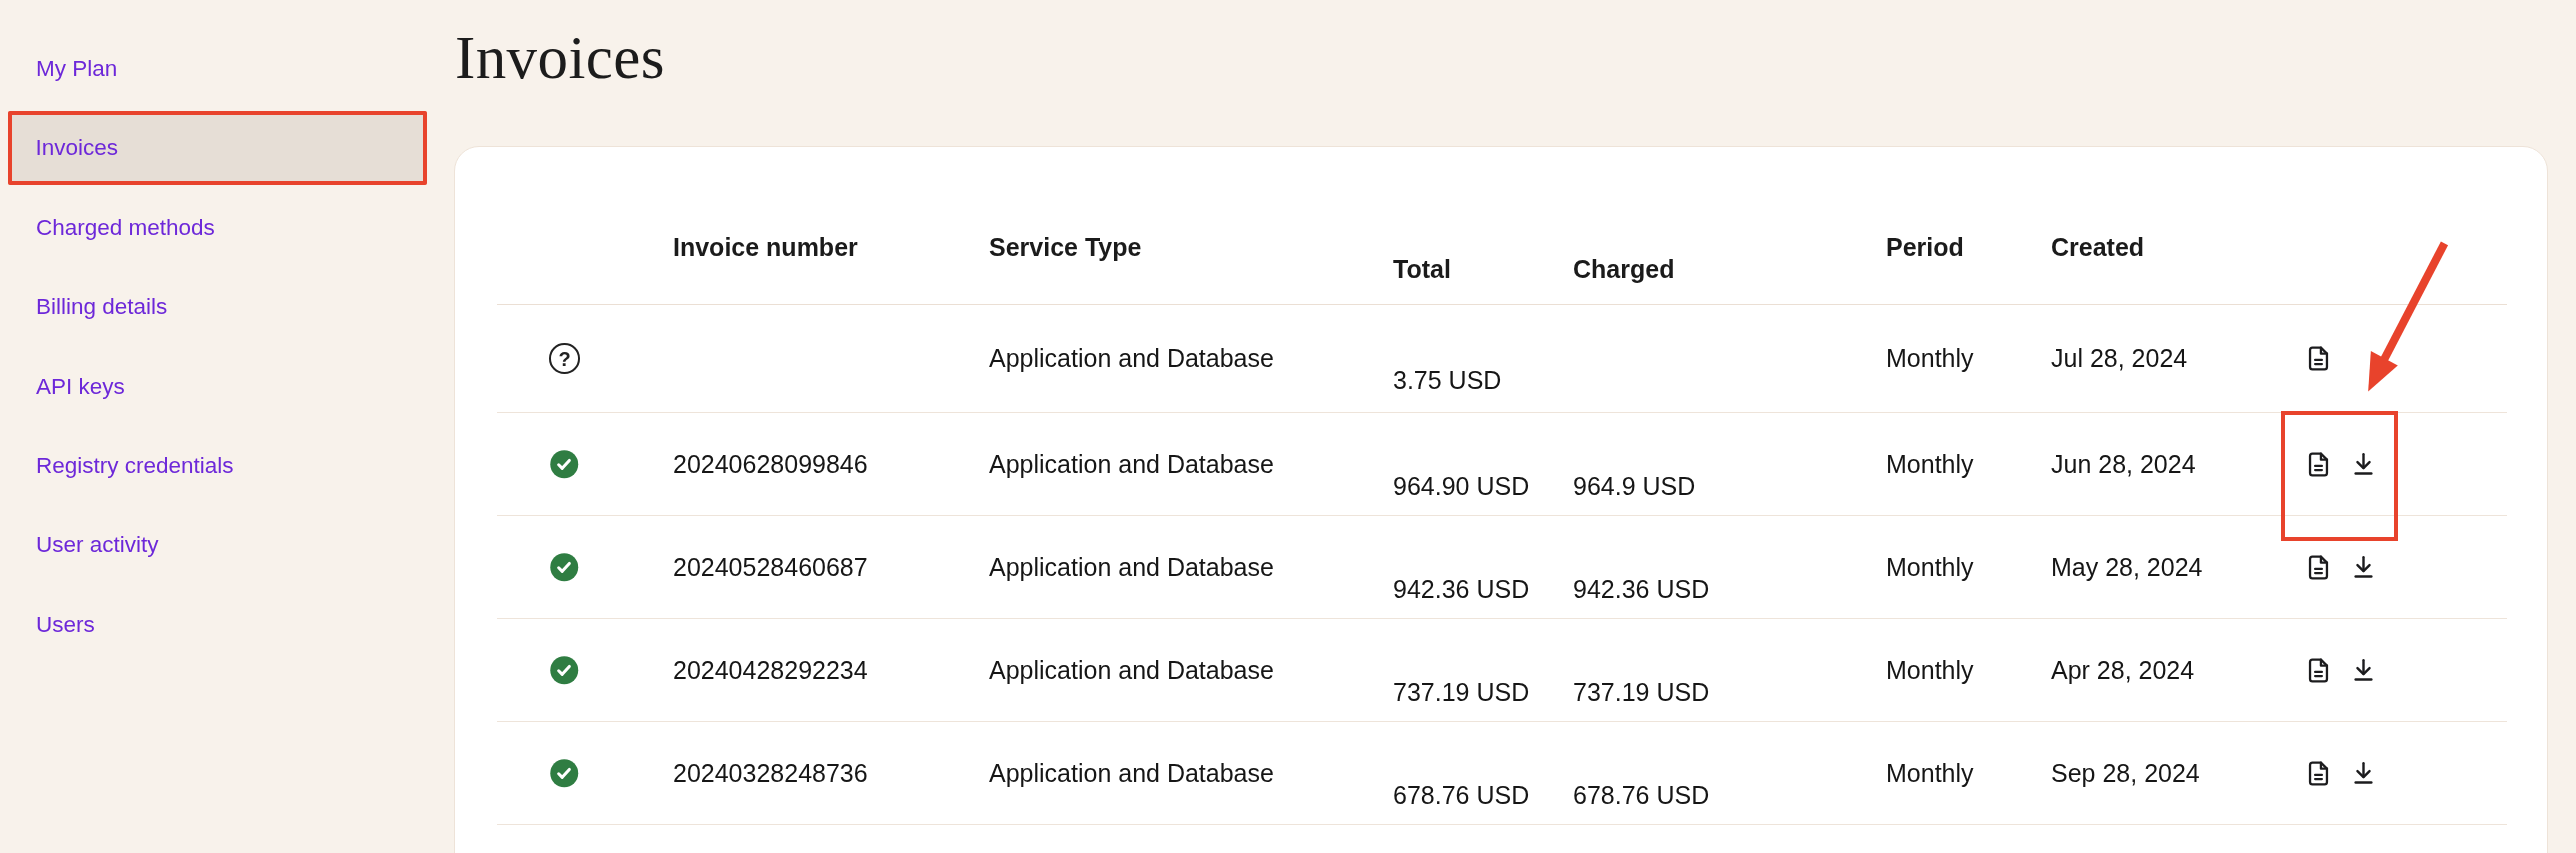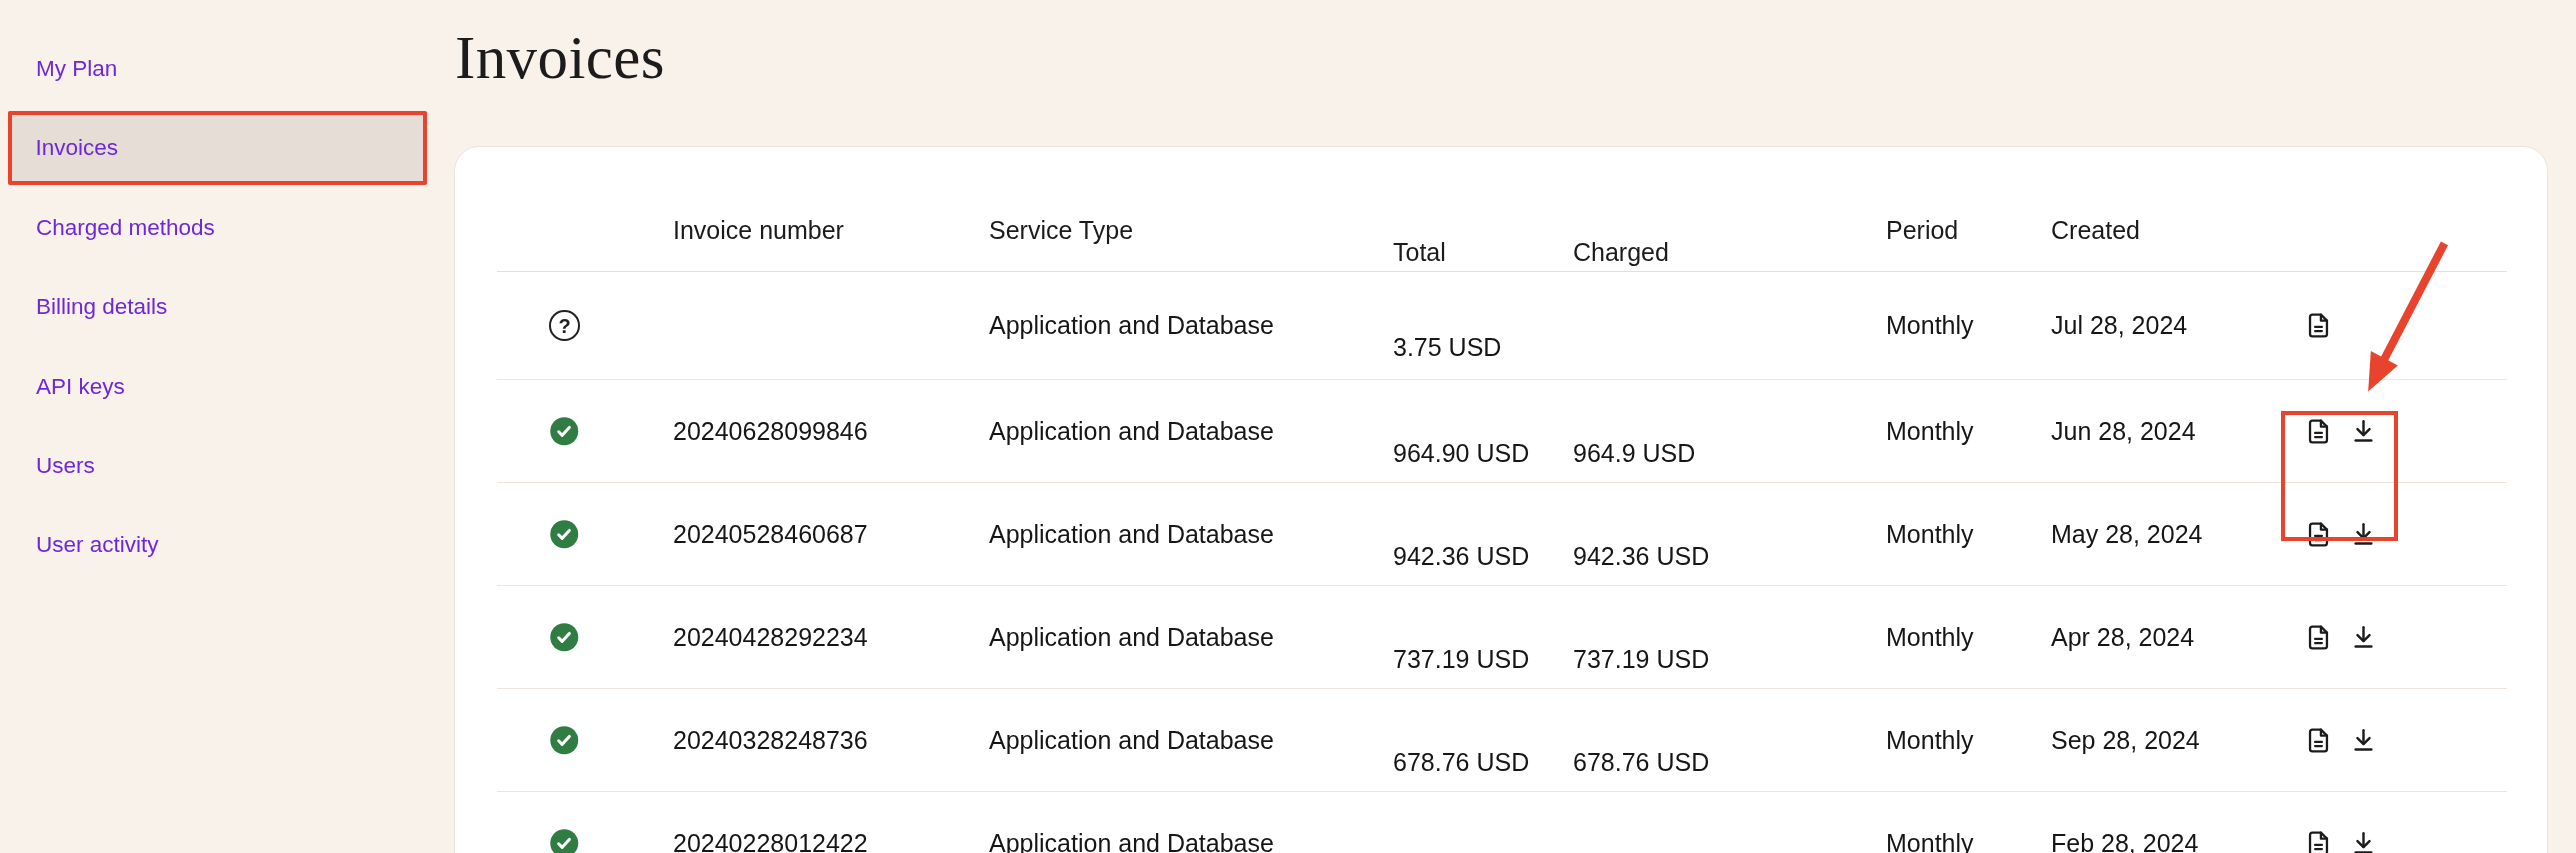--- a/index.html
+++ b/index.html
@@ -18,21 +18,21 @@
     padding-left:28px;font-size:22.5px;font-weight:500;color:#6d28d9;cursor:pointer;border-radius:3.6px;}
   .side-item.selected{background:var(--selected-bg);border:4.5px solid var(--accent-red);padding-left:23.4px;border-radius:1.8px;}
 
   
   .page-title{position:absolute;left:455px;top:27px;font-family:"Liberation Serif","DejaVu Serif",serif;
     font-weight:500;font-size:61px;line-height:61px;color:#1c1c1c;letter-spacing:0.4px;}
   .card{position:absolute;left:454px;top:146px;width:2094px;height:808px;background:var(--card);
     border:1.8px solid var(--card-border);border-radius:25px;}
   .table{margin:0 40px 0 42px;}
   .tgrid{display:grid;grid-template-columns:135px 357px 404px 180px 235px 243px 253px 203px;align-items:center;}
-  .thead{height:125px;padding-top:43px;border-bottom:1.8px solid #ebdfd4;font-weight:400;font-size:25px;color:var(--muted);}
+  .thead{height:158px;padding-top:43px;border-bottom:1.8px solid #ebdfd4;font-weight:700;font-size:25px;color:var(--muted);}
   .trow{height:103px;border-bottom:1.8px solid var(--row-border);font-size:25px;color:#161616;}
   .trow:first-child{height:108px;}
   .trow:last-child{border-bottom:none;}
   .cell-status{display:flex;justify-content:center;}
   .cell-invoice,.th-invoice{padding-left:41px;}
   .cell-total,.th-total,.cell-charged,.th-charged{text-align:left;margin-top:44px;}
   .cell-period,.th-period{padding-left:78px;}
   .cell-actions{display:flex;align-items:center;gap:16px;}
 
   
@@ -63,24 +63,27 @@
       <div class="side-item">
       <span>Charged methods</span>
     </div>
       <div class="side-item">
       <span>Billing details</span>
     </div>
       <div class="side-item">
       <span>API keys</span>
     </div>
       <div class="side-item">
+      <span>Registry credentials</span>
+    </div>
+      <div class="side-item">
+      <span>User activity</span>
+    </div>
+      <div class="side-item">
       <span>Users</span>
-    </div>
-      <div class="side-item">
-      <span>User activity</span>
     </div>
     </nav>
 
   <h1 class="page-title">Invoices</h1>
 
   <section class="card">
     <div class="table">
       <div class="tgrid thead">
         <div></div>
         <div class="th-invoice">Invoice number</div>

